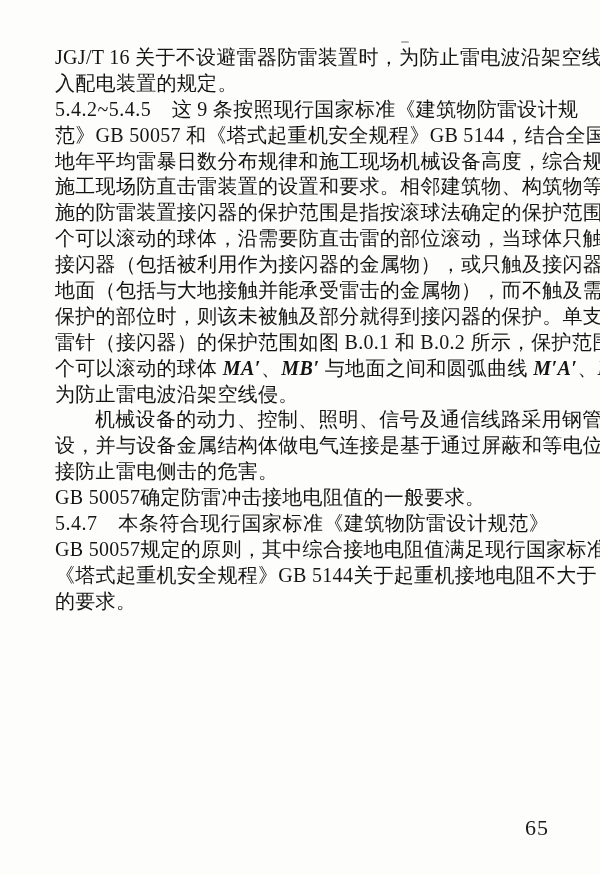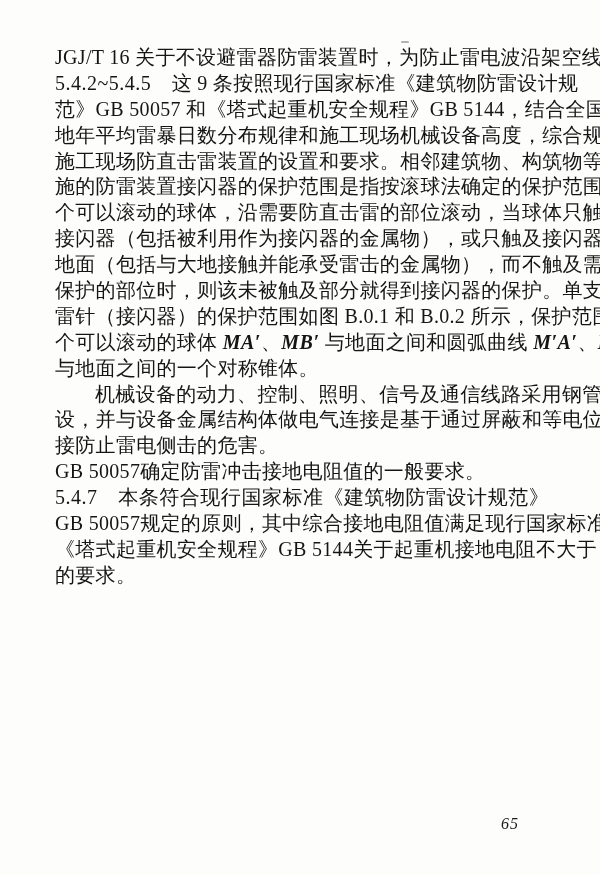--- a/index.html
+++ b/index.html
@@ -53,55 +53,55 @@
   .sub {
     font-style: italic;
     font-weight: 700;
     font-size: 12px;
     vertical-align: -4px;
     letter-spacing: 0;
   }
   .page-number {
     position: absolute;
     top: 815px;
-    left: 501px;
-    font-size: 16px;
-    font-style: italic;
+    left: 525px;
+    font-size: 22px;
     color: #1b1b1b;
     letter-spacing: 1px;
   }
   .scan-speck {
     position: absolute;
     top: 41px;
     left: 401px;
     width: 8px;
     height: 2px;
     background: #b3b3b3;
     border-radius: 1px;
   }
 </style>
 </head>
 <body>
 
 <div class="page">
   <div class="scan-speck"></div>
   <div id="text-block" class="text-block">
       <div class="line"><span>JGJ/T 16 关于不设避雷器防雷装置时，为防止雷电波沿架空线侵</span></div>
+      <div class="line"><span>入配电装置的规定。</span></div>
       <div class="line"><span class="b">5.4.2~5.4.5</span><span>　这 9 条按照现行国家标准《建筑物防雷设计规</span></div>
       <div class="line"><span>范》GB 50057 和《塔式起重机安全规程》GB 5144，结合全国各</span></div>
       <div class="line"><span>地年平均雷暴日数分布规律和施工现场机械设备高度，综合规定</span></div>
       <div class="line"><span>施工现场防直击雷装置的设置和要求。相邻建筑物、构筑物等设</span></div>
       <div class="line"><span>施的防雷装置接闪器的保护范围是指按滚球法确定的保护范围。</span></div>
       <div class="line"><span>个可以滚动的球体，沿需要防直击雷的部位滚动，当球体只触及</span></div>
       <div class="line"><span>接闪器（包括被利用作为接闪器的金属物），或只触及接闪器和</span></div>
       <div class="line"><span>地面（包括与大地接触并能承受雷击的金属物），而不触及需要</span></div>
       <div class="line"><span>保护的部位时，则该未被触及部分就得到接闪器的保护。单支避</span></div>
       <div class="line"><span>雷针（接闪器）的保护范围如图 B.0.1 和 B.0.2 所示，保护范围</span></div>
       <div class="line"><span>个可以滚动的球体 </span><span class="mi">MA′</span><span>、</span><span class="mi">MB′</span><span> 与地面之间和圆弧曲线 </span><span class="mi">M′A′</span><span>、</span><span class="mi">M′B′</span></div>
-      <div class="line"><span>与地面之间的一个对称锥体。</span></div>
+      <div class="line"><span>为防止雷电波沿架空线侵。</span></div>
       <div class="line indent"><span>机械设备的动力、控制、照明、信号及通信线路采用钢管敷</span></div>
       <div class="line"><span>设，并与设备金属结构体做电气连接是基于通过屏蔽和等电位连</span></div>
       <div class="line"><span>接防止雷电侧击的危害。</span></div>
       <div class="line"><span>GB 50057确定防雷冲击接地电阻值的一般要求。</span></div>
       <div class="line fill"><span class="b">5.4.7</span><span>　本条符合现行国家标准《建筑物防雷设计规范》</span></div>
       <div class="line"><span>GB 50057规定的原则，其中综合接地电阻值满足现行国家标准</span></div>
       <div class="line"><span>《塔式起重机安全规程》GB 5144关于起重机接地电阻不大于 4Ω</span></div>
       <div class="line"><span>的要求。</span></div>
     </div>
   <div class="page-number">65</div>

